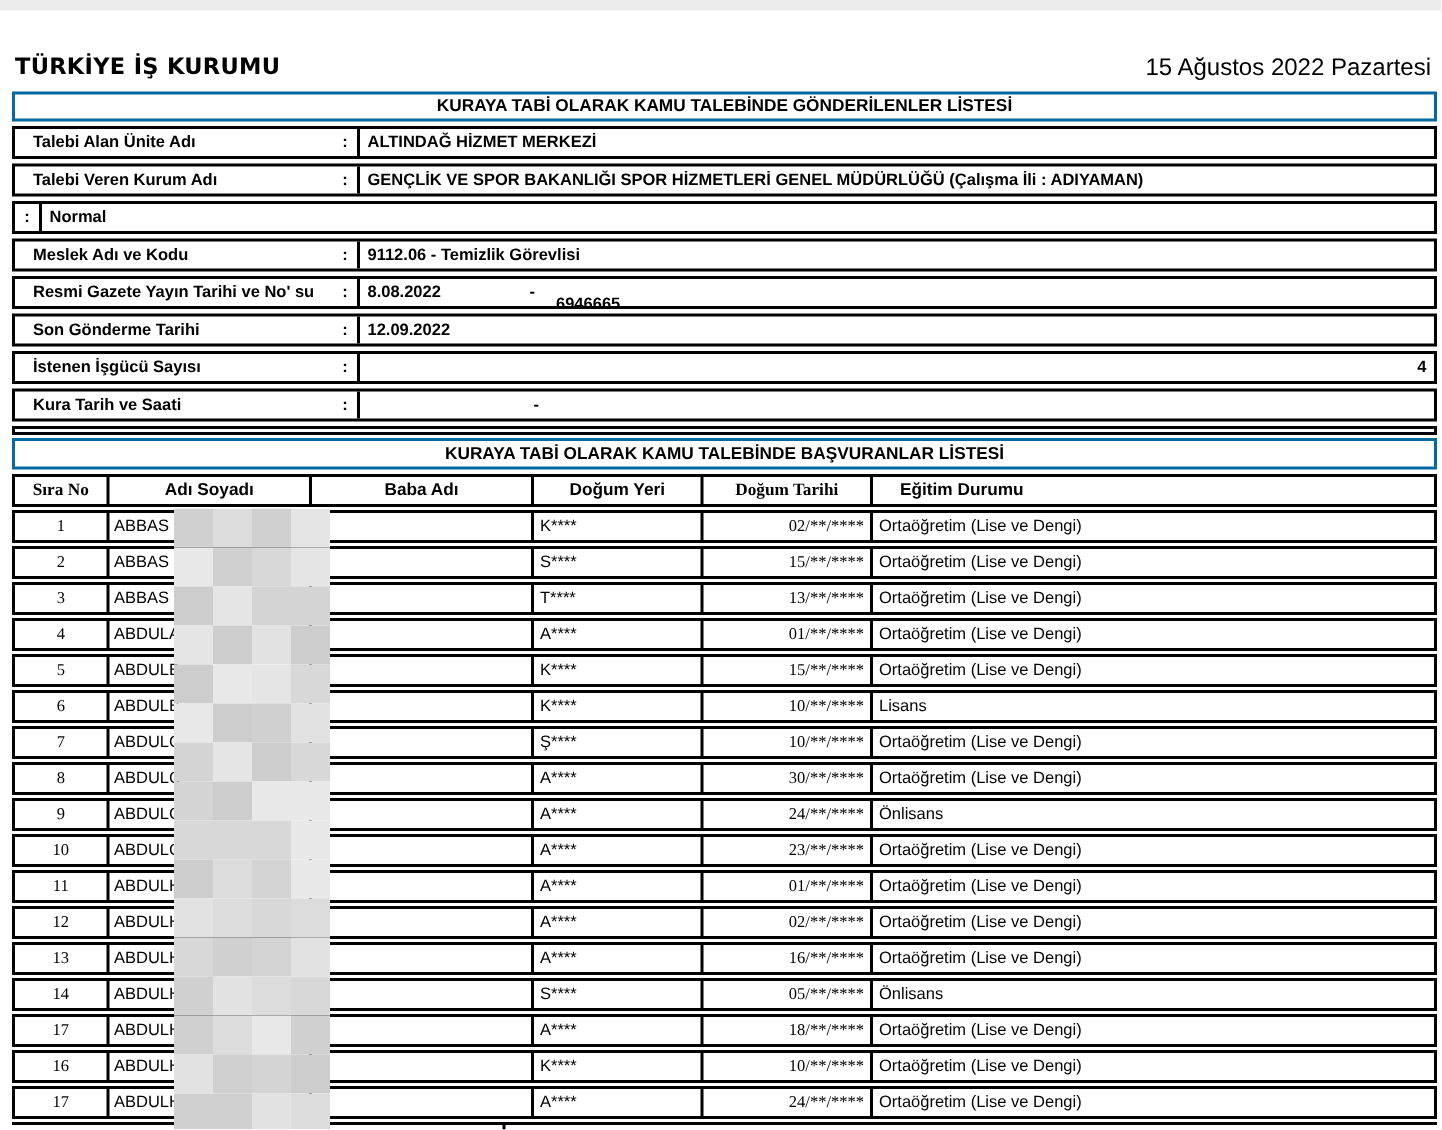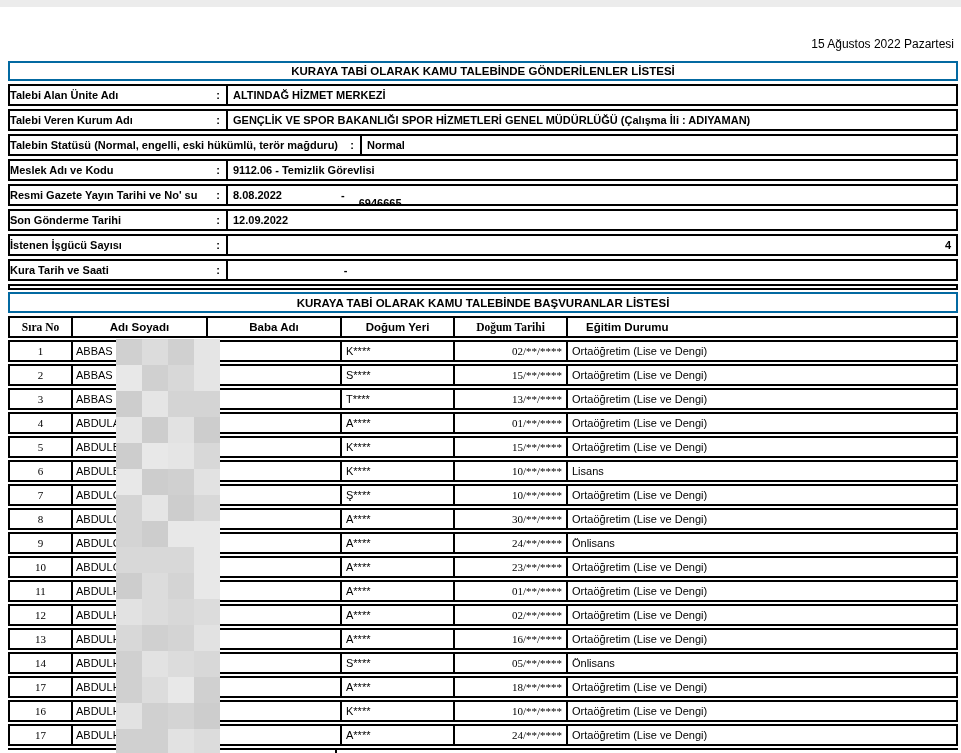--- a/index.html
+++ b/index.html
@@ -1,81 +1,81 @@
 <!DOCTYPE html>
 <html><head>
 <meta charset="utf-8">
 <style>
   html,body{margin:0;padding:0;background:#fff;}
   body{font-family:"Liberation Sans",sans-serif;color:#000;width:961px;height:753px;}
   .page{position:relative;width:961px;height:753px;background:#fff;overflow:hidden;}
   .top-strip{height:7px;background:#ececec;}
   .doc-header{position:relative;height:54px;}
   .org-name{position:absolute;left:10px;top:28px;margin:0;font-family:"DejaVu Sans",sans-serif;font-size:15px;font-weight:bold;letter-spacing:.2px;}
-  .doc-date{position:absolute;right:7px;top:30px;font-size:12px;}
+  .doc-date{position:absolute;right:7px;top:30px;font-size:16px;}
   .content{margin-left:8px;width:950px;}
   .bar{box-sizing:border-box;border:2px solid #0369a1;height:20px;display:flex;align-items:center;justify-content:center;font-weight:bold;font-size:11.5px;}
   
   .irow{box-sizing:border-box;display:flex;align-items:stretch;border:2px solid #000;height:22px;margin-top:3px;font-size:11px;font-weight:bold;}
-  .ilabel{width:200px;padding-left:0;display:flex;align-items:center;white-space:nowrap;}
+  .ilabel{width:200px;padding-left:12px;display:flex;align-items:center;white-space:nowrap;}
   .irow.wide .ilabel{width:334px;}
   .icolon{width:16px;display:flex;align-items:center;justify-content:center;}
   .ival{flex:1;border-left:2px solid #000;padding-left:5px;display:flex;align-items:center;white-space:nowrap;overflow:hidden;}
   .ival.right{justify-content:flex-end;padding-right:5px;}
   .rg-date{display:inline-block;width:108px;}
   .rg-no{margin-left:14px;margin-top:16px;}
   .kura-span{display:inline-block;width:225px;text-align:center;}
   
   .strip-empty{box-sizing:border-box;border:2px solid #000;height:6px;margin-top:3px;}
   .bar.second{margin-top:2px;height:21px;}
   .thead{box-sizing:border-box;display:flex;border:2px solid #000;height:22px;margin-top:3px;font-weight:bold;font-size:11.5px;}
   .th{display:flex;align-items:center;justify-content:center;border-right:2px solid #000;box-sizing:border-box;}
   .th.c6{border-right:none;justify-content:flex-start;padding-left:18px;}
   .trow{box-sizing:border-box;display:flex;border:2px solid #000;height:22px;margin-top:2px;font-size:11px;}
   .td{display:flex;align-items:center;border-right:2px solid #000;box-sizing:border-box;white-space:nowrap;overflow:hidden;}
-  .c1{width:63px;font-family:Liberation Serif, serif;} .c2{width:135px;} .c3{width:134px;} .c4{width:113px;} .c5{width:113px;font-family:Liberation Serif, serif;} .c6{flex:1;}
+  .c1{width:63px;font-family:Liberation Serif, serif;} .c2{width:135px;} .c3{width:148px;} .c4{width:113px;} .c5{width:113px;font-family:Liberation Serif, serif;} .c6{flex:1;}
   .td.c1{justify-content:center;}
   .td.c2{padding-left:3px;}
   .td.c4{padding-left:4px;}
   .td.c5{justify-content:flex-end;padding-right:4px;}
   .td.c6{padding-left:4px;border-right:none;}
   .partial{position:relative;margin-top:2px;border-top:2px solid #000;height:4px;}
   .partial .tick{position:absolute;left:327px;top:0;width:2px;height:4px;background:#000;}
   
   .blur-band{position:absolute;left:116px;top:339px;width:129px;height:414px;overflow:hidden;display:flex;flex-wrap:wrap;align-content:flex-start;z-index:5;}
   .blur-band .tile{width:26px;height:26px;}
 </style>
 </head>
 <body>
 
 <div class="page">
   <div class="top-strip"></div>
 
   <div class="doc-header">
+    <h1 class="org-name">TÜRKİYE İŞ KURUMU</h1>
     <div class="doc-date">15 Ağustos 2022 Pazartesi</div>
   </div>
 
   <div class="content">
     <div class="bar">
       <span>KURAYA TABİ OLARAK KAMU TALEBİNDE GÖNDERİLENLER LİSTESİ</span>
     </div>
 
     <div id="info-rows">
         <div class="irow">
           <div class="ilabel">Talebi Alan Ünite Adı</div>
           <div class="icolon">:</div>
           <div class="ival">ALTINDAĞ HİZMET MERKEZİ</div>
         </div>
         <div class="irow">
           <div class="ilabel">Talebi Veren Kurum Adı</div>
           <div class="icolon">:</div>
           <div class="ival">GENÇLİK VE SPOR BAKANLIĞI SPOR HİZMETLERİ GENEL MÜDÜRLÜĞÜ (Çalışma İli : ADIYAMAN)</div>
         </div>
         <div class="irow wide">
-          <div class="ilabel">Talebin Statüsü (Normal, engelli, eski hükümlü, terör mağduru)</div>
           <div class="icolon">:</div>
           <div class="ival">Normal</div>
         </div>
         <div class="irow">
           <div class="ilabel">Meslek Adı ve Kodu</div>
           <div class="icolon">:</div>
           <div class="ival">9112.06 - Temizlik Görevlisi</div>
         </div>
         <div class="irow">
           <div class="ilabel">Resmi Gazete Yayın Tarihi ve No' su</div>

